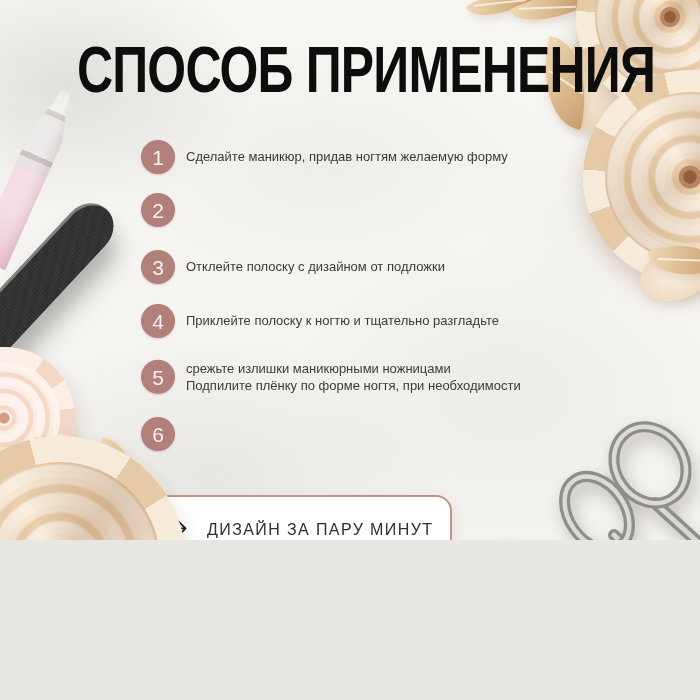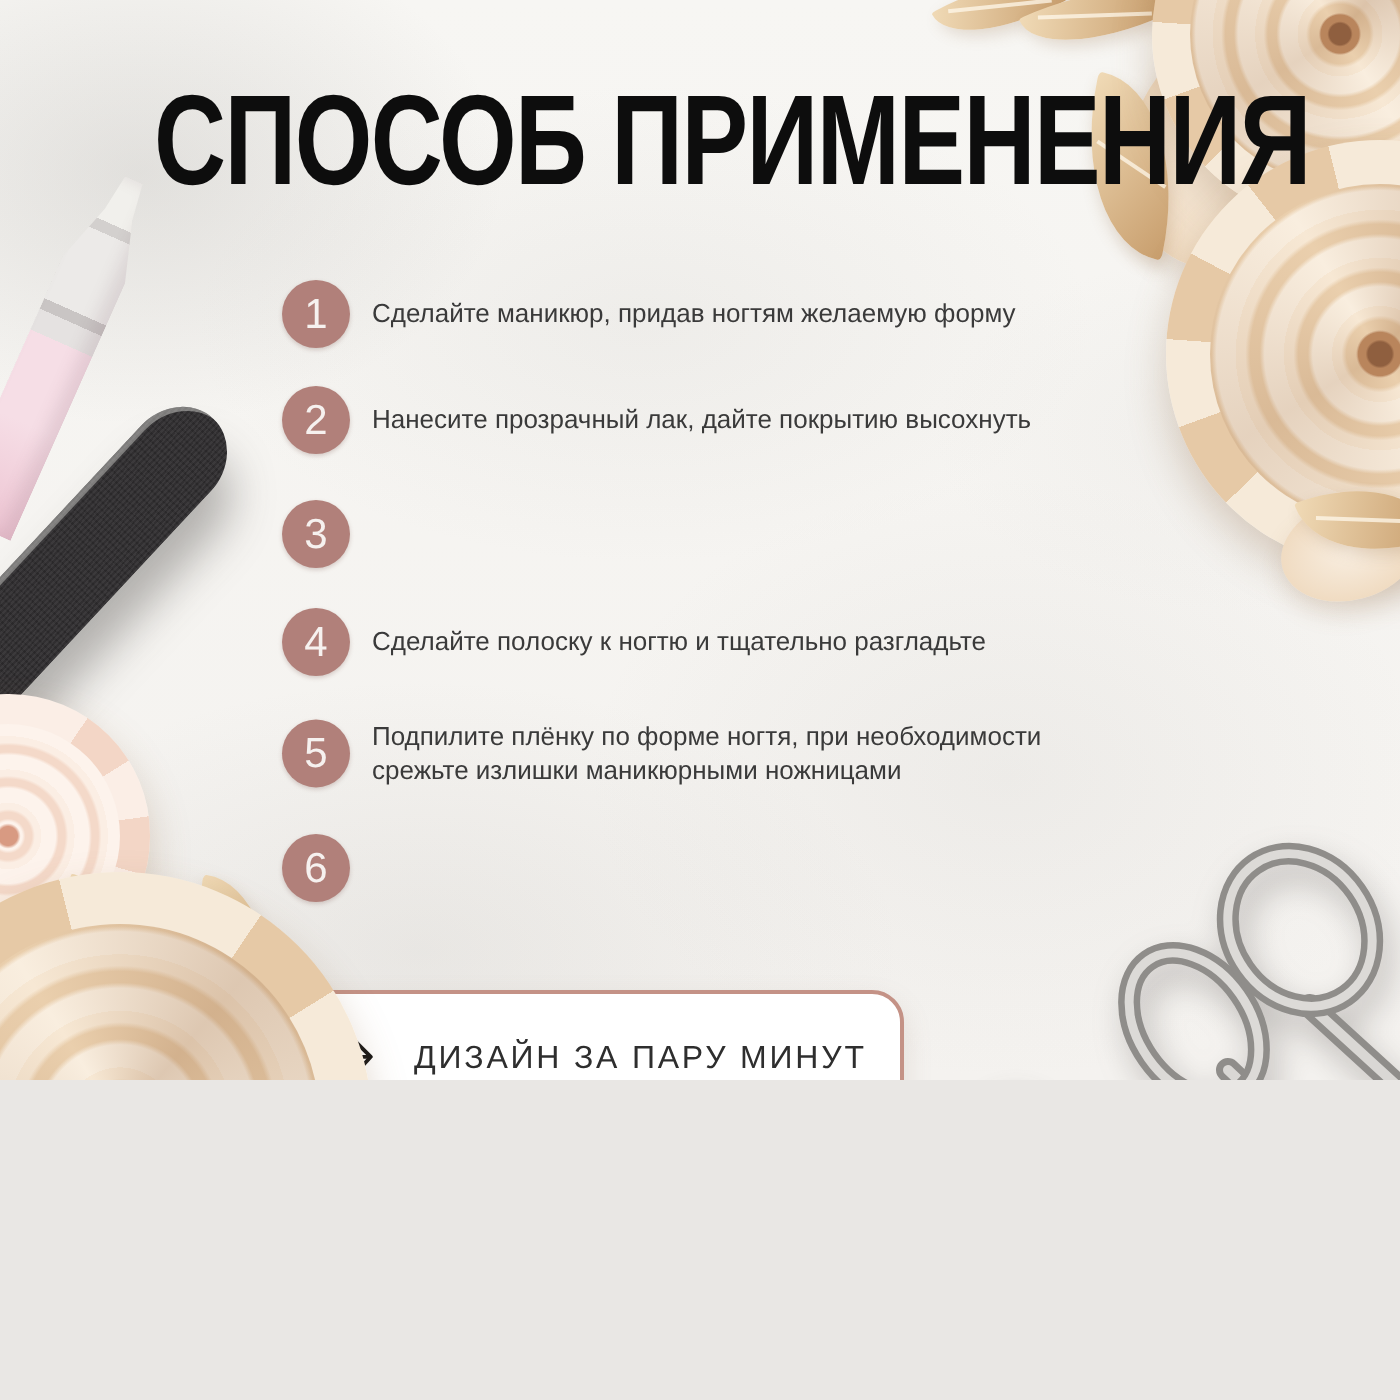--- a/index.html
+++ b/index.html
@@ -138,39 +138,39 @@
   <div>
     <div class="step" style="top:157px;">
       <div class="step-num">1</div>
       <div class="step-text">
         <div>Сделайте маникюр, придав ногтям желаемую форму</div>
           <div></div>
       </div>
     </div>
     <div class="step" style="top:210px;">
       <div class="step-num">2</div>
-      <div class="step-text">
-        <div>Нанесите прозрачный лак, дайте покрытию высохнуть</div>
-          <div></div>
-      </div>
     </div>
     <div class="step" style="top:267px;">
       <div class="step-num">3</div>
+      <div class="step-text">
+        <div>Отклейте полоску с дизайном от подложки</div>
+          <div></div>
+      </div>
     </div>
     <div class="step" style="top:321px;">
       <div class="step-num">4</div>
       <div class="step-text">
-        <div>Сделайте полоску к ногтю и тщательно разгладьте</div>
+        <div>Приклейте полоску к ногтю и тщательно разгладьте</div>
       </div>
     </div>
     <div class="step" style="top:377px;">
       <div class="step-num">5</div>
       <div class="step-text">
-        <div>Подпилите плёнку по форме ногтя, при необходимости</div>
-          <div>срежьте излишки маникюрными ножницами</div>
+        <div>срежьте излишки маникюрными ножницами</div>
+          <div>Подпилите плёнку по форме ногтя, при необходимости</div>
       </div>
     </div>
     <div class="step" style="top:434px;">
       <div class="step-num">6</div>
     </div>
   </div>
 
   <div class="leaf deco z25" style="left:96px;top:440px;width:44px;height:78px;transform:rotate(8deg);"></div>
 
   <div class="card">

